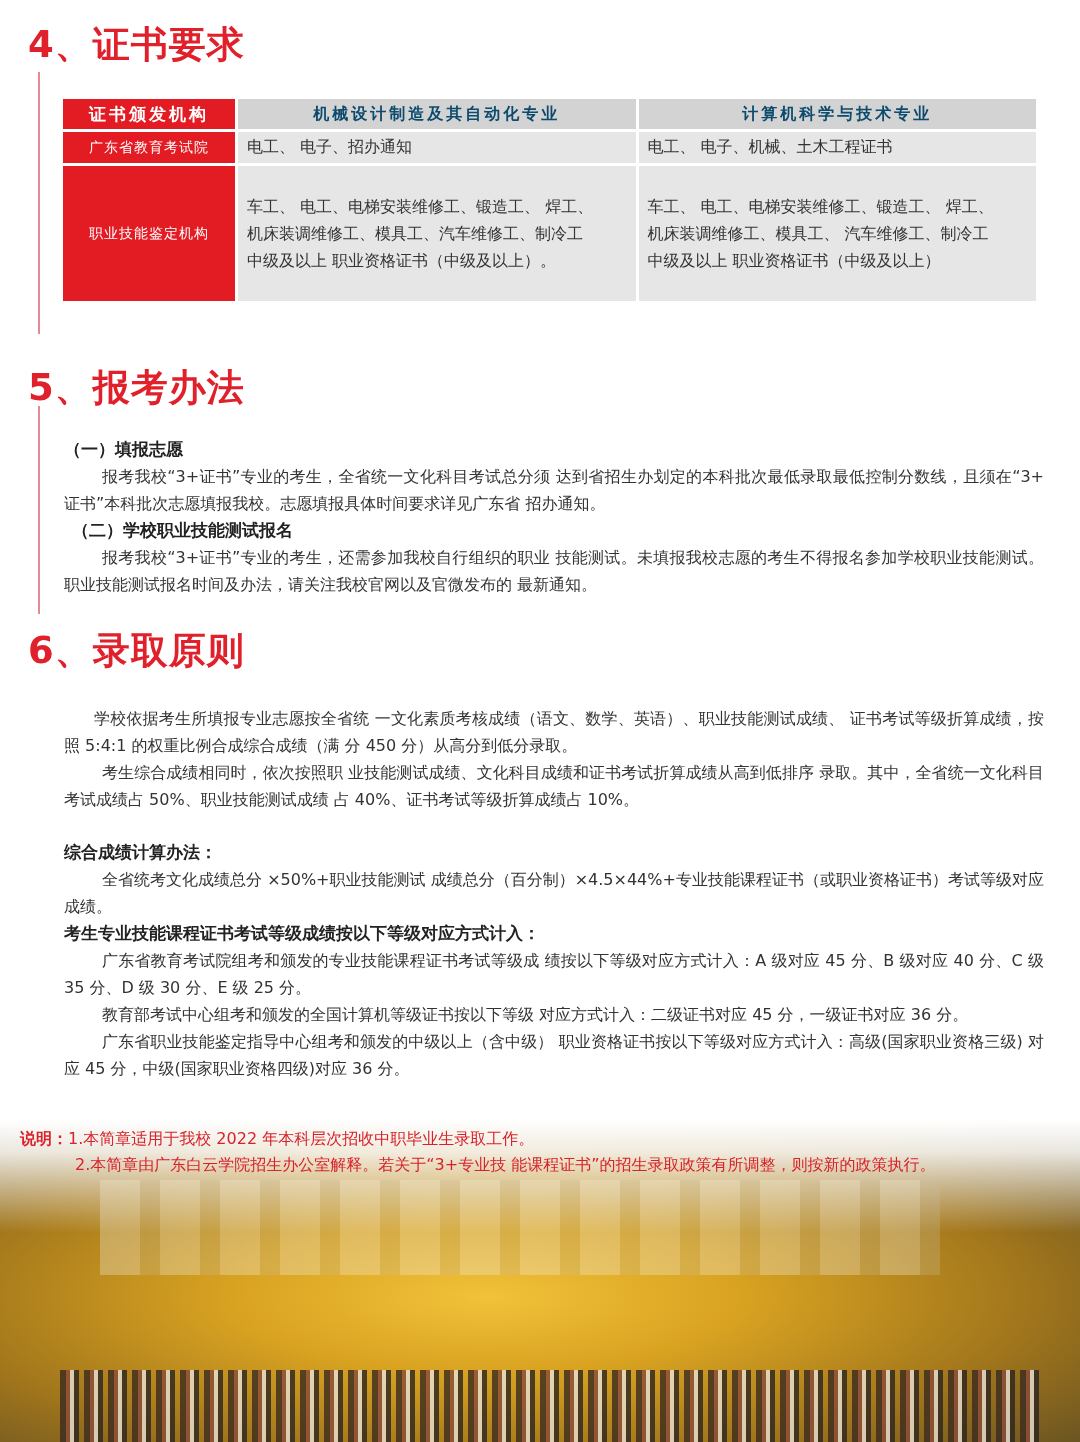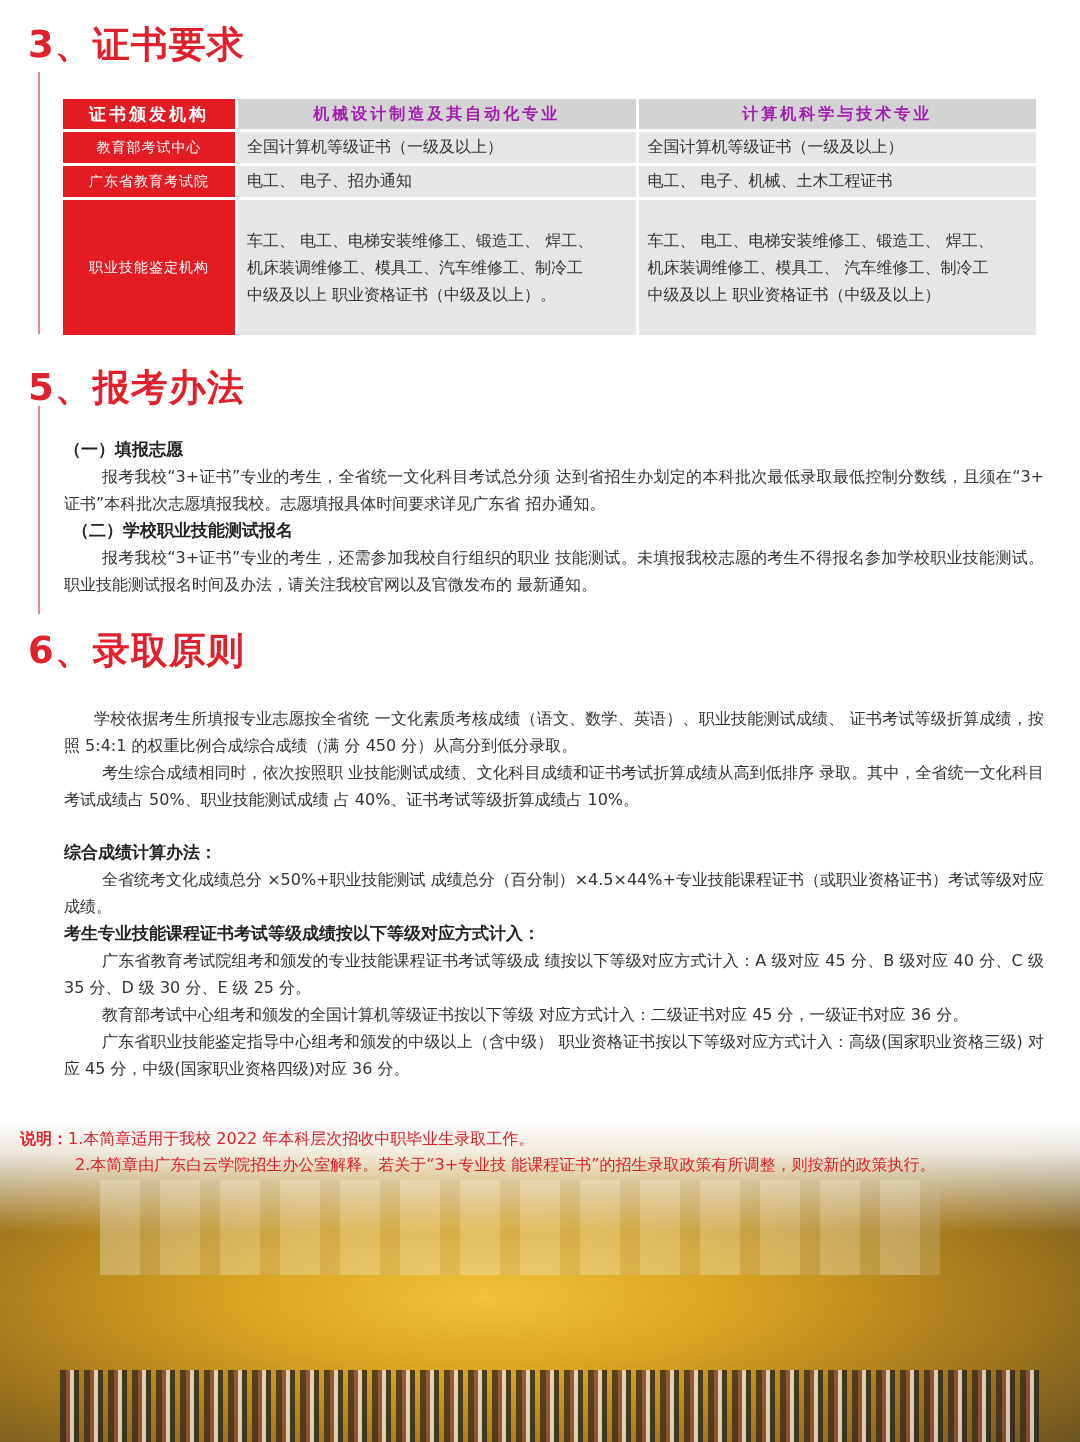--- a/index.html
+++ b/index.html
@@ -16,21 +16,21 @@
   }
   .vline { position: absolute; left: 38px; width: 2px; background: #e58a92; }
   table.cert {
     position: absolute; left: 63px; top: 96px; width: 979px;
     border-collapse: separate; border-spacing: 3px; margin-left: -3px;
     font-size: 16px;
   }
   table.cert td { padding: 0; }
   .org { background: #e31b23; color: #ffffff; width: 172px; text-align: center; font-size: 14px; letter-spacing: 1px; }
   .hdr-org { font-size: 17px; font-weight: bold; letter-spacing: 3px; }
-  .hdr { background: #d3d3d3; text-align: center; font-weight: bold; font-size: 16px; letter-spacing: 3px; color: #a21caf; }
+  .hdr { background: #d3d3d3; text-align: center; font-weight: bold; font-size: 16px; letter-spacing: 3px; color: #0c4a6e; }
   .cell { background: #e6e6e6; padding-left: 9px !important; color: #333; }
   .multi { line-height: 27px; padding: 12px 6px 12px 9px !important; }
   .r1 td { height: 30px; }
   .r2 td, .r3 td { height: 31px; }
   .r4 td { height: 111px; }
 
   .block { position: absolute; left: 64px; width: 980px; font-size: 16px; line-height: 27px; color: #333; }
   .sub { font-weight: bold; font-size: 17px; color: #222; }
   .indent { text-indent: 38px; }
   .p { margin: 0; text-align: justify; }
@@ -54,34 +54,29 @@
   }
   .notes {
     position: absolute; left: 20px; top: 1126px; font-size: 16px; line-height: 26px; color: #d8222a;
   }
   .notes .label { font-weight: bold; }
   .notes .line2 { padding-left: 55px; }
 </style>
 </head>
 <body>
 
-<div class="sec-title" style="top:26px;">3、证书要求</div>
+<div class="sec-title" style="top:26px;">4、证书要求</div>
 <div class="vline" style="top:72px; height:262px;"></div>
 
 <table class="cert">
   <tbody>
       <tr class="r1">
     <td class="org hdr-org">证书颁发机构</td>
     <td class="hdr">机械设计制造及其自动化专业</td>
     <td class="hdr">计算机科学与技术专业</td>
-  </tr>
-  <tr class="r2">
-    <td class="org">教育部考试中心</td>
-    <td class="cell">全国计算机等级证书（一级及以上）</td>
-    <td class="cell">全国计算机等级证书（一级及以上）</td>
   </tr>
   <tr class="r3">
     <td class="org">广东省教育考试院</td>
     <td class="cell">电工、 电子、招办通知</td>
     <td class="cell">电工、 电子、机械、土木工程证书</td>
   </tr>
   <tr class="r4">
     <td class="org">职业技能鉴定机构</td>
     <td class="cell multi">
       <div>车工、 电工、电梯安装维修工、锻造工、 焊工、</div>

